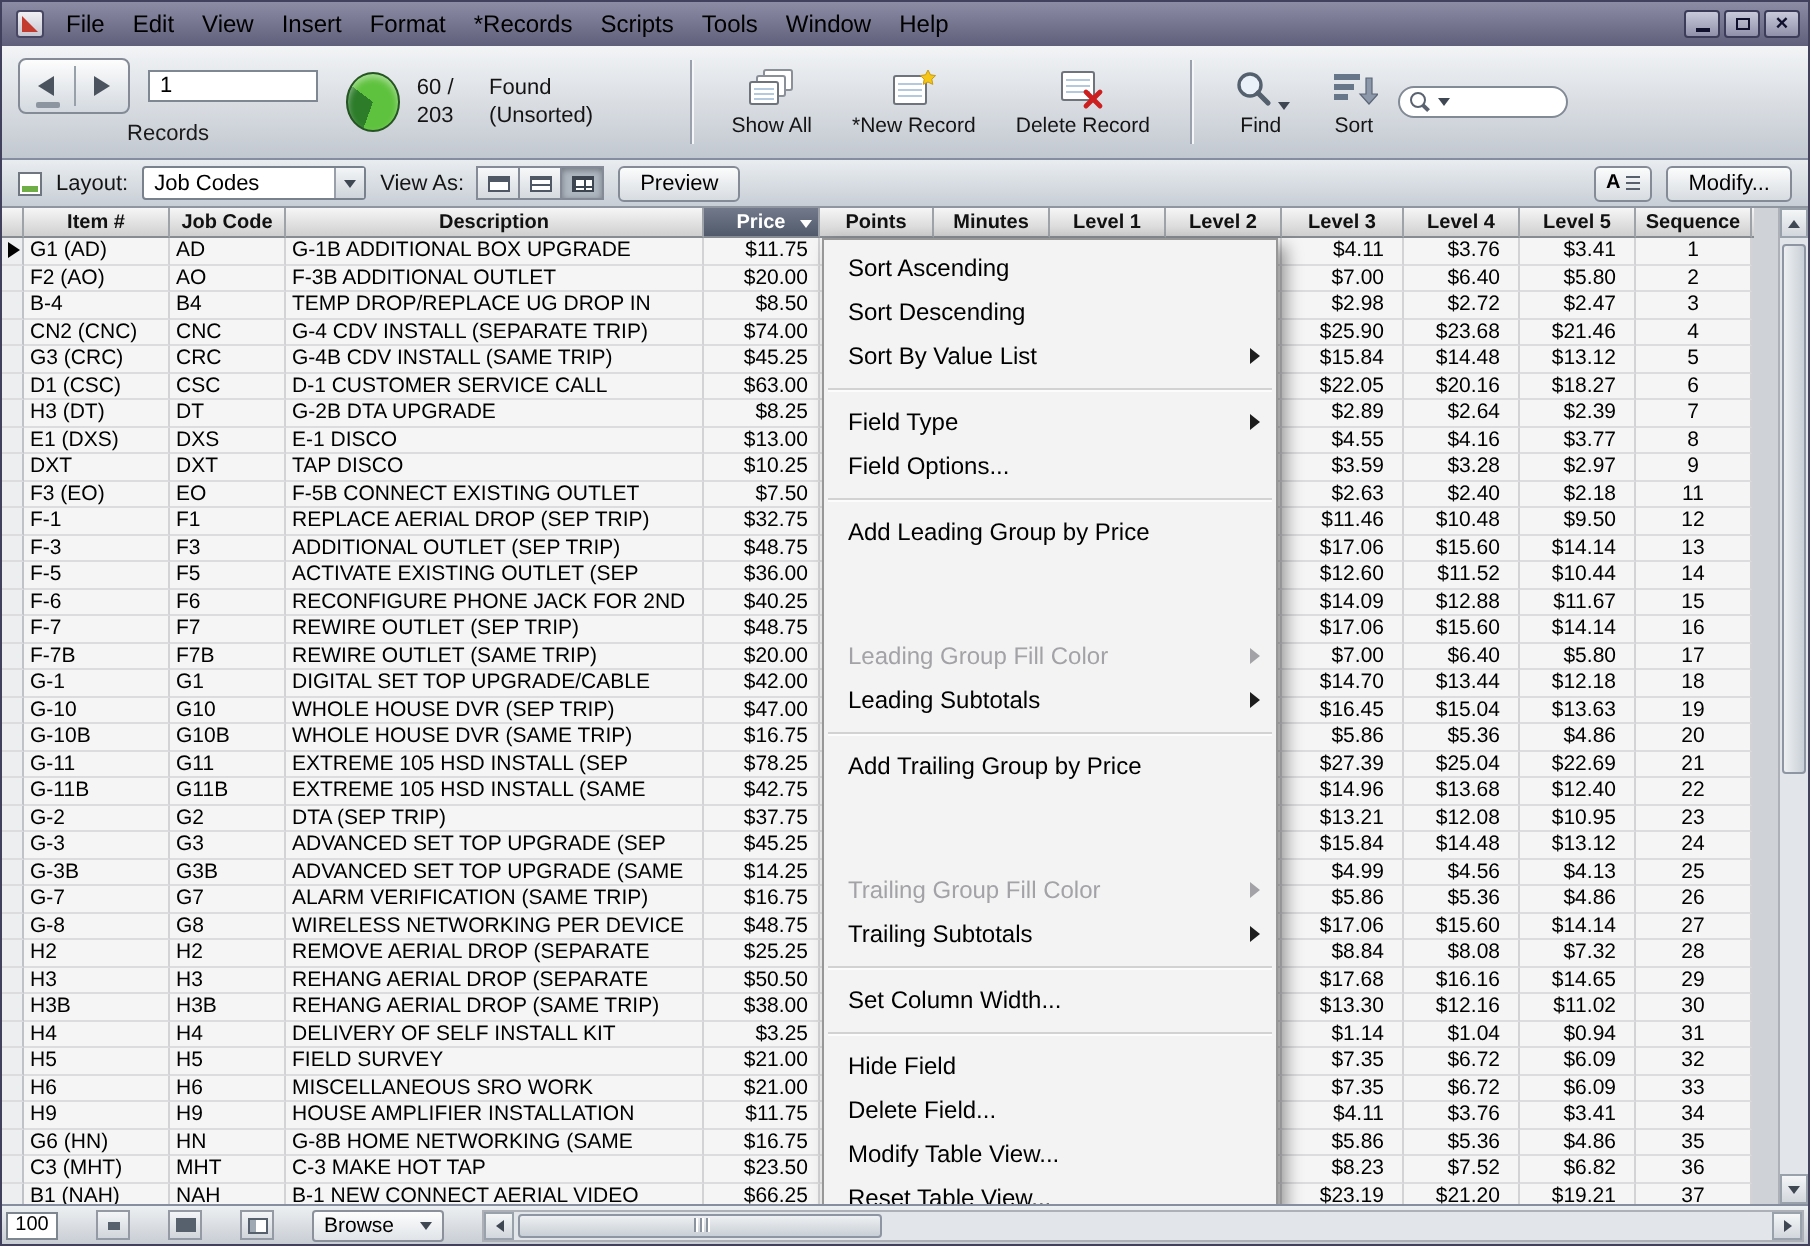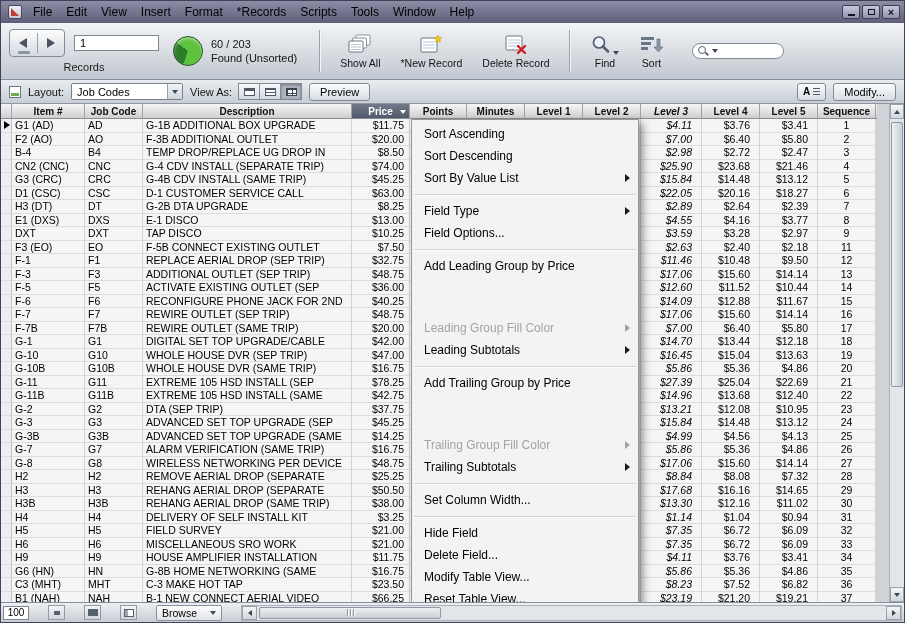--- a/index.html
+++ b/index.html
@@ -39,21 +39,21 @@
   .tri-book-r { width:0; height:0; border-top:5px solid transparent; border-bottom:5px solid transparent; border-left:8px solid #4b535e; }
   .book-spine { width:1px; background:#98a0aa; margin:3px 0; }
   .book-slider { position:absolute; left:8px; bottom:2px; width:12px; height:3px; background:#8d95a0; border-radius:1px; }
   .record-field { width:85px; height:16px; background:#fff; border:1px solid #7e8792;
     font-size:11px; color:#000; display:flex; align-items:center; padding:0 5px; }
   .records-label { font-size:11px; color:#1a1a1a; margin-top:4px; }
   .pie-group { display:flex; align-items:center; gap:8px; margin-left:14px; margin-right:12px; }
   .pie { width:30px; height:30px; border-radius:50%;
     background:conic-gradient(from 200deg,#2c7c2a 0 107deg,#5fc23e 107deg 360deg);
     border:1px solid #275424; box-shadow:inset 0 2px 3px rgba(255,255,255,.45); }
-  .found-texts { display:flex; flex-direction:column; font-size:11px; color:#141414; line-height:14px; }
+  .found-texts { display:flex; flex-direction:row; font-size:11px; color:#141414; line-height:14px; }
   .tb-sep { width:1px; height:42px; background:#9aa1ac; box-shadow:1px 0 0 #f4f6f8; margin:0 10px; }
   .tb-btn { display:flex; flex-direction:column; align-items:center; margin:0 10px; gap:2px; }
   .tb-icon { height:22px; display:flex; align-items:flex-end; }
   .tb-label { font-size:10.5px; color:#141414; white-space:nowrap; }
   .find-icon-wrap { display:flex; align-items:flex-end; gap:2px; }
   .tri-down { display:inline-block; width:0; height:0;
     border-left:3.5px solid transparent; border-right:3.5px solid transparent; border-top:4px solid #3e4document7;
     border-top:4px solid #3e4752; }
   .tri-up { display:inline-block; width:0; height:0;
     border-left:3.5px solid transparent; border-right:3.5px solid transparent; border-bottom:4px solid #3e4752; }
@@ -112,21 +112,21 @@
     border-left:3.5px solid transparent; border-right:3.5px solid transparent; border-top:4px solid #fff; }
   .tbody { width:876px; }
   .trow { display:flex; height:13.5px; }
   .cell { background:#f5f5f6; border-right:1px solid #d3d3d6; border-bottom:1px solid #dcdcde;
     font-size:10.5px; color:#000; display:flex; align-items:center; overflow:hidden; white-space:nowrap; }
   .cell.gutter { width:11px; background:#eceeef; border-right:1px solid #bfc3c8; justify-content:center; }
   .rec-arrow { width:0; height:0; border-left:6px solid #000;
     border-top:4px solid transparent; border-bottom:4px solid transparent; margin-left:2px; }
   .c0 { width:73px; } .c1 { width:58px; } .c2 { width:209px; } .c3 { width:58px; }
   .c4 { width:57px; } .c5 { width:58px; } .c6 { width:58px; } .c7 { width:58px; }
-  .c8 { width:61px;font-style:italic; } .c9 { width:58px; } .c10 { width:58px; } .c11 { width:58px; }
+  .c8 { width:61px; } .c9 { width:58px; } .c10 { width:58px; } .c11 { width:58px; }
   .cell.left { padding-left:3px; justify-content:flex-start; }
   .cell.num { justify-content:flex-end; padding-right:9px; }
   .cell.price { justify-content:flex-end; padding-right:5px; }
   .cell.center { justify-content:center; }
 
   
   .vscroll { position:absolute; right:0; top:0; bottom:0; width:15px;
     background:#e2e5e9; border-left:1px solid #adb1b7; display:flex; flex-direction:column; }
   .scroll-btn { height:15px; background:linear-gradient(#f4f6f7,#d2d7dd);
     border:1px solid #99a1ab; display:flex; align-items:center; justify-content:center; }

